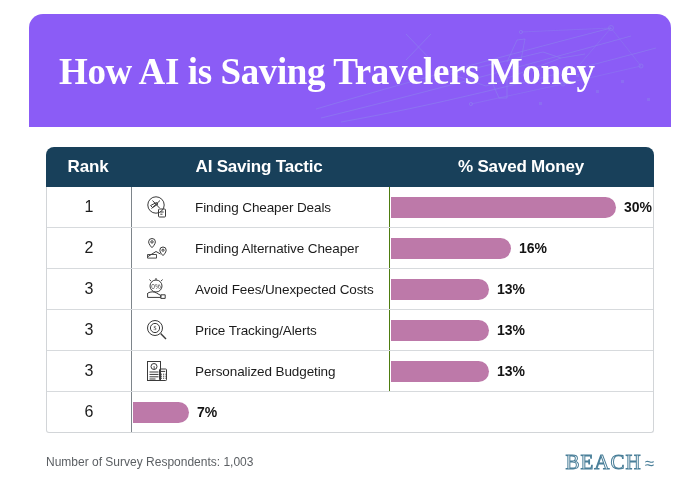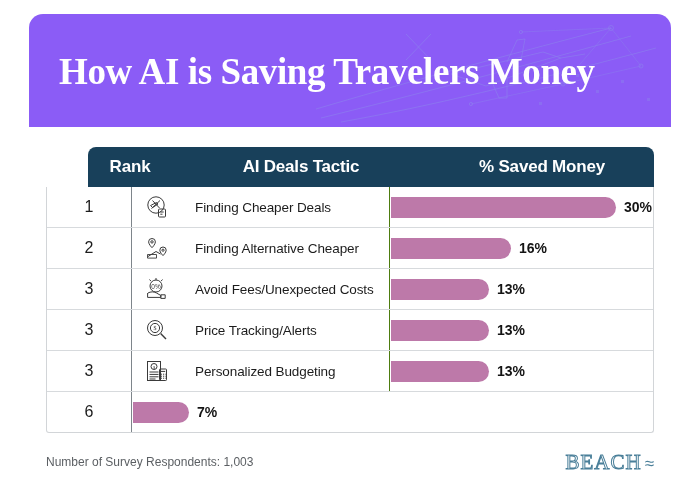--- a/index.html
+++ b/index.html
@@ -63,21 +63,20 @@
     top: 147px;
     width: 608px;
   }
 
   .table-head {
     display: flex;
     height: 40px;
     background: #18405a;
     border-radius: 8px 8px 0 0;
     overflow: hidden;
-    margin-left: 42px;
   }
   .th {
     display: flex;
     align-items: center;
     justify-content: center;
     color: #ffffff;
     font-size: 17px;
     font-weight: bold;
     letter-spacing: -0.2px;
     white-space: nowrap;
@@ -225,21 +224,21 @@
         <rect x="228" y="88" width="3" height="3"></rect>
       </g>
     </svg>
     <div class="header-title">How AI is Saving Travelers Money</div>
   </div>
 
   <div class="table-wrap">
 
     <div class="table-head">
       <div class="th col-rank">Rank</div>
-      <div class="th col-tactic">AI Deals Tactic</div>
+      <div class="th col-tactic">AI Saving Tactic</div>
       <div class="th col-pct">% Saved Money</div>
     </div>
 
     <div class="table-body">
 
       <div class="trow">
         <div class="cell-rank">1</div>
         <div class="cell-tactic">
           <svg class="tactic-icon" viewBox="0 0 26 26">
             <g stroke="#3a3a3a" fill="none" stroke-width="1">

